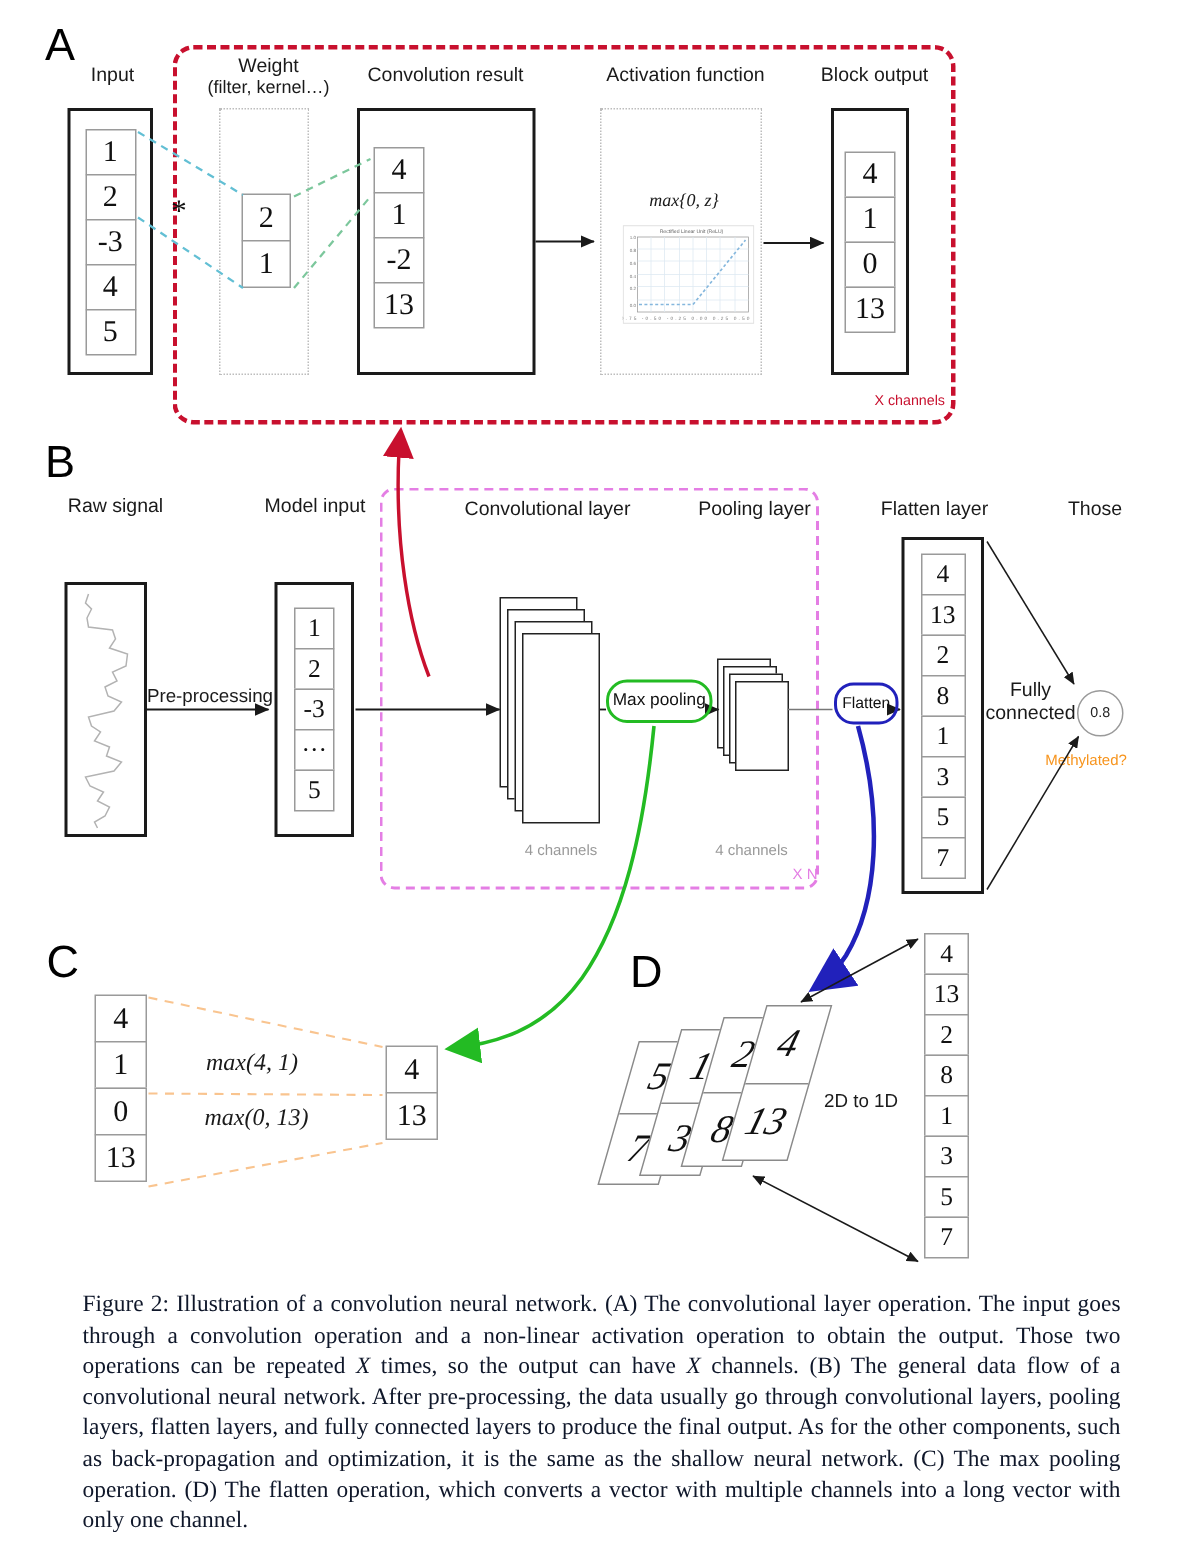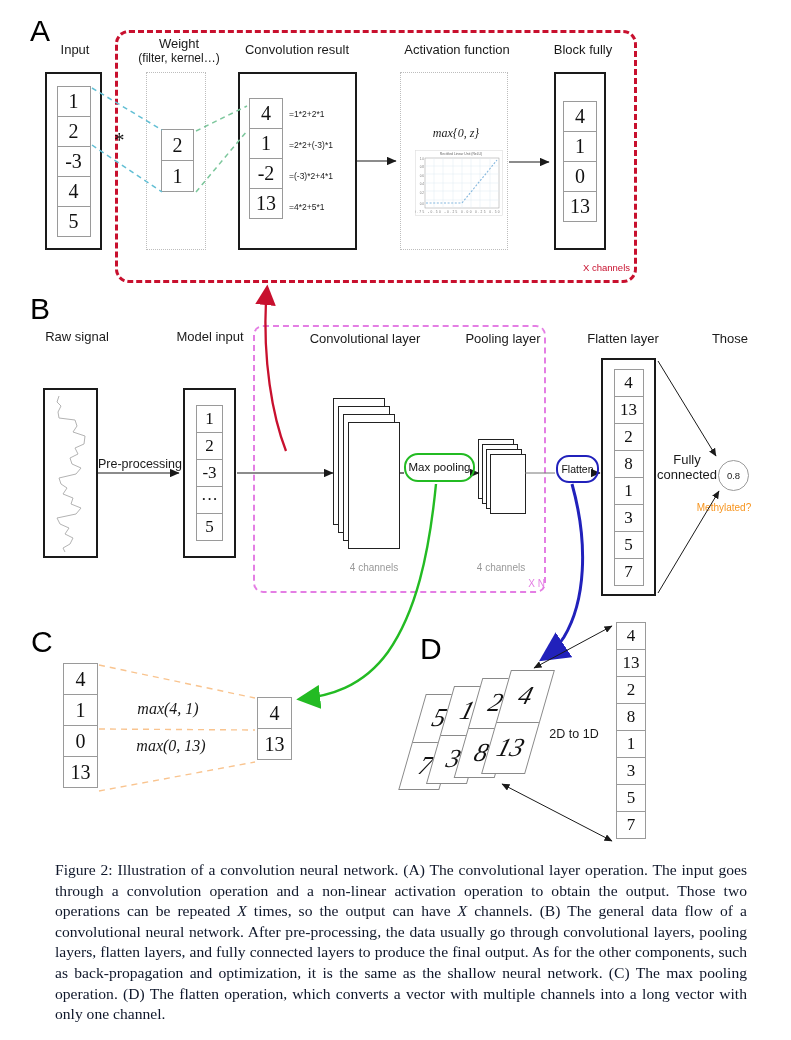--- a/index.html
+++ b/index.html
@@ -122,26 +122,20 @@
   </div>
 
   <div class="lblc" style="left:297px;top:42px;">Convolution result</div>
   <div class="obox" style="left:238px;top:72px;width:119px;height:178px;">
     <div class="abs vstack" style="left:9px;top:24px;">
       <div class="cell cA">4</div>
       <div class="cell cA">1</div>
       <div class="cell cA">-2</div>
       <div class="cell cA">13</div>
     </div>
-    <div class="abs vstack" style="left:49px;top:24px;">
-      <div class="eqrow">=1*2+2*1</div>
-      <div class="eqrow">=2*2+(-3)*1</div>
-      <div class="eqrow">=(-3)*2+4*1</div>
-      <div class="eqrow">=4*2+5*1</div>
-    </div>
   </div>
 
   <div class="lblc" style="left:457px;top:42px;">Activation function</div>
   <div class="dotbox" style="left:400px;top:72px;width:108px;height:178px;"></div>
   <div class="lblc mathit" style="left:456px;top:126px;font-size:12px;">max{0, z}</div>
   <svg class="abs" style="left:415px;top:150px;" width="88" height="66" viewBox="0 0 88 66">
     <rect x="0.5" y="0.5" width="87" height="65" fill="#fff" stroke="#ddd" stroke-width="0.6"></rect>
     <rect x="10" y="8" width="74" height="50" fill="#fff" stroke="#999" stroke-width="0.5"></rect>
     <g stroke="#dce8f2" stroke-width="0.5">
       <path d="M19,8 V58 M28,8 V58 M38,8 V58 M47,8 V58 M56,8 V58 M65,8 V58 M75,8 V58"></path>
@@ -153,21 +147,21 @@
     <g font-size="3" fill="#777" text-anchor="end">
       <text x="9" y="9.5">1.0</text>
       <text x="9" y="18">0.8</text>
       <text x="9" y="26.5">0.6</text>
       <text x="9" y="35">0.4</text>
       <text x="9" y="43.5">0.2</text>
       <text x="9" y="54.5">0.0</text>
     </g>
   </svg>
 
-  <div class="lblc" style="left:583px;top:42px;">Block fully</div>
+  <div class="lblc" style="left:583px;top:42px;">Block output</div>
   <div class="obox" style="left:554px;top:72px;width:52px;height:178px;">
     <div class="vstack">
       <div class="cell cA">4</div>
       <div class="cell cA">1</div>
       <div class="cell cA">0</div>
       <div class="cell cA">13</div>
     </div>
   </div>
 
   <div class="abs" style="left:568px;top:262px;width:62px;text-align:right;font-size:9.5px;color:#c8102e;">X channels</div>

